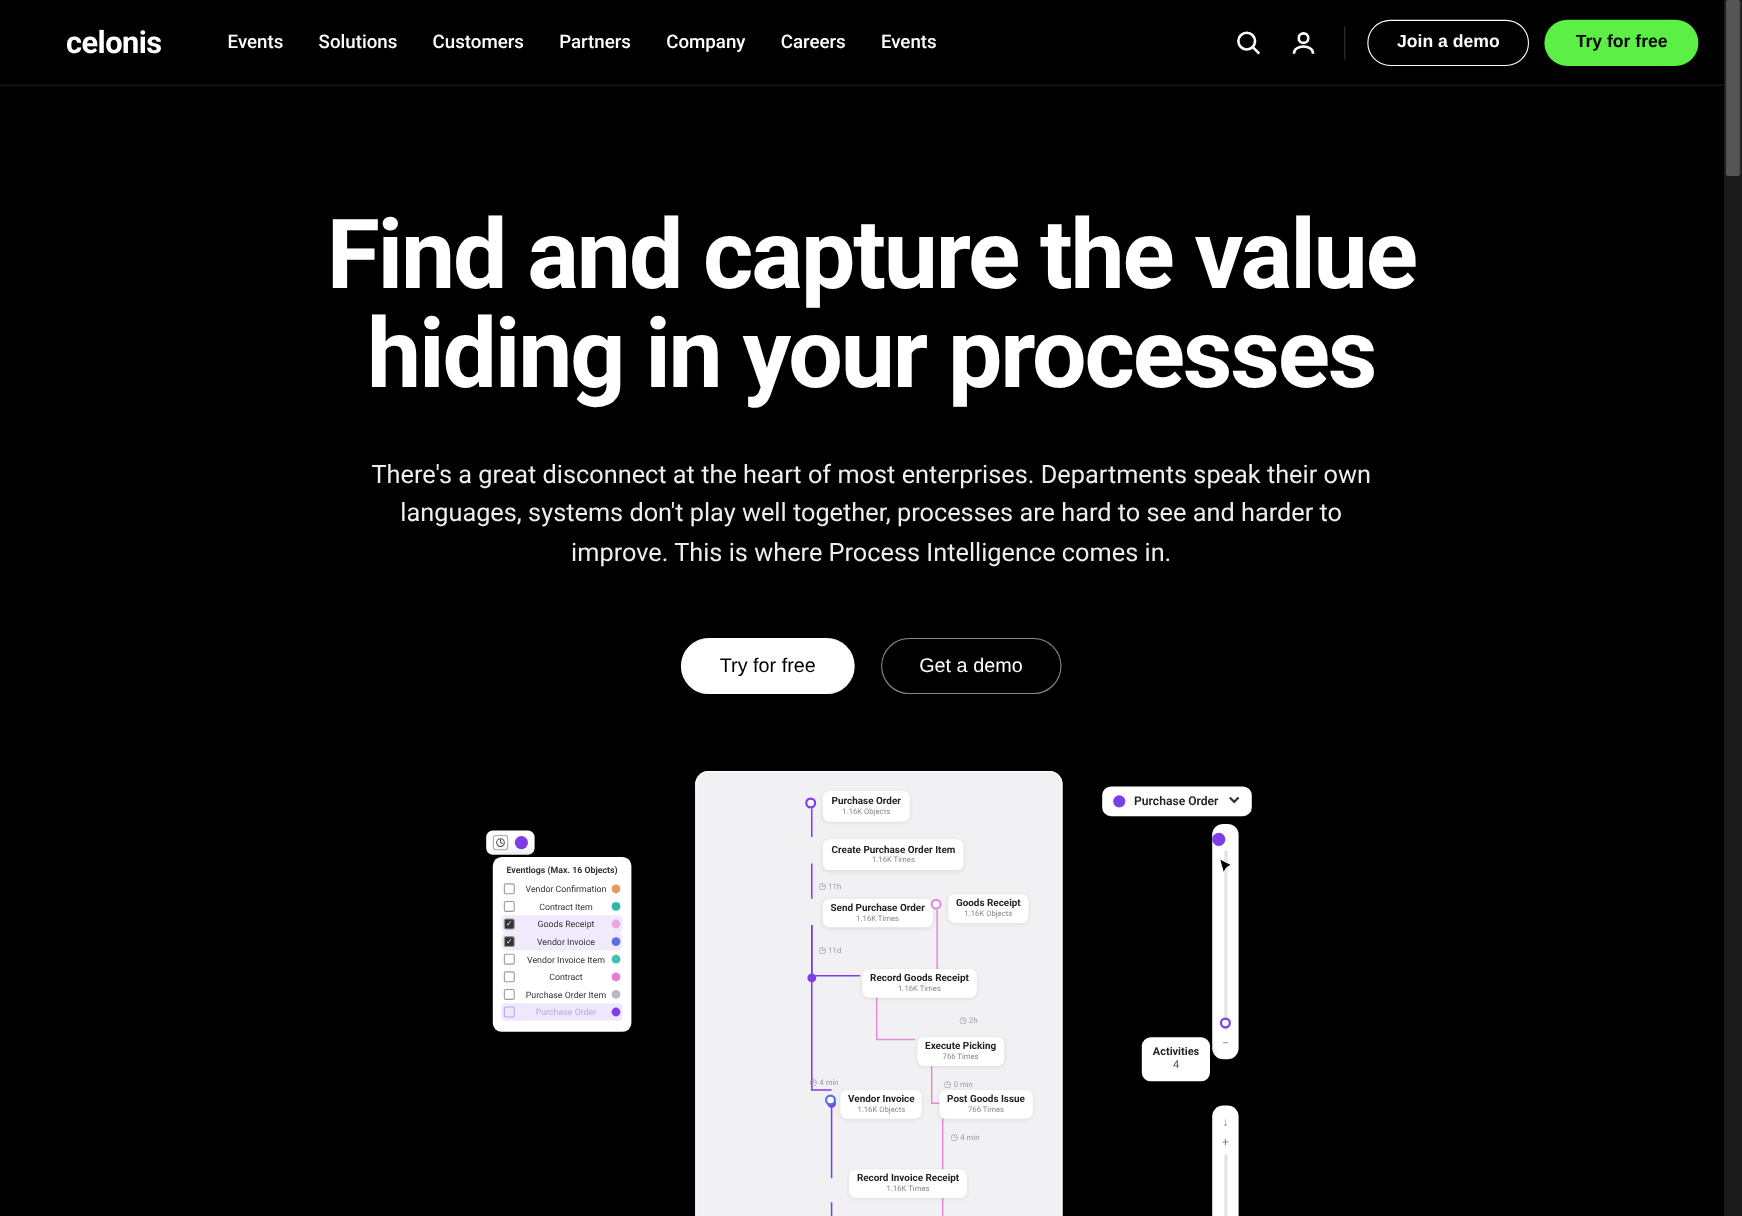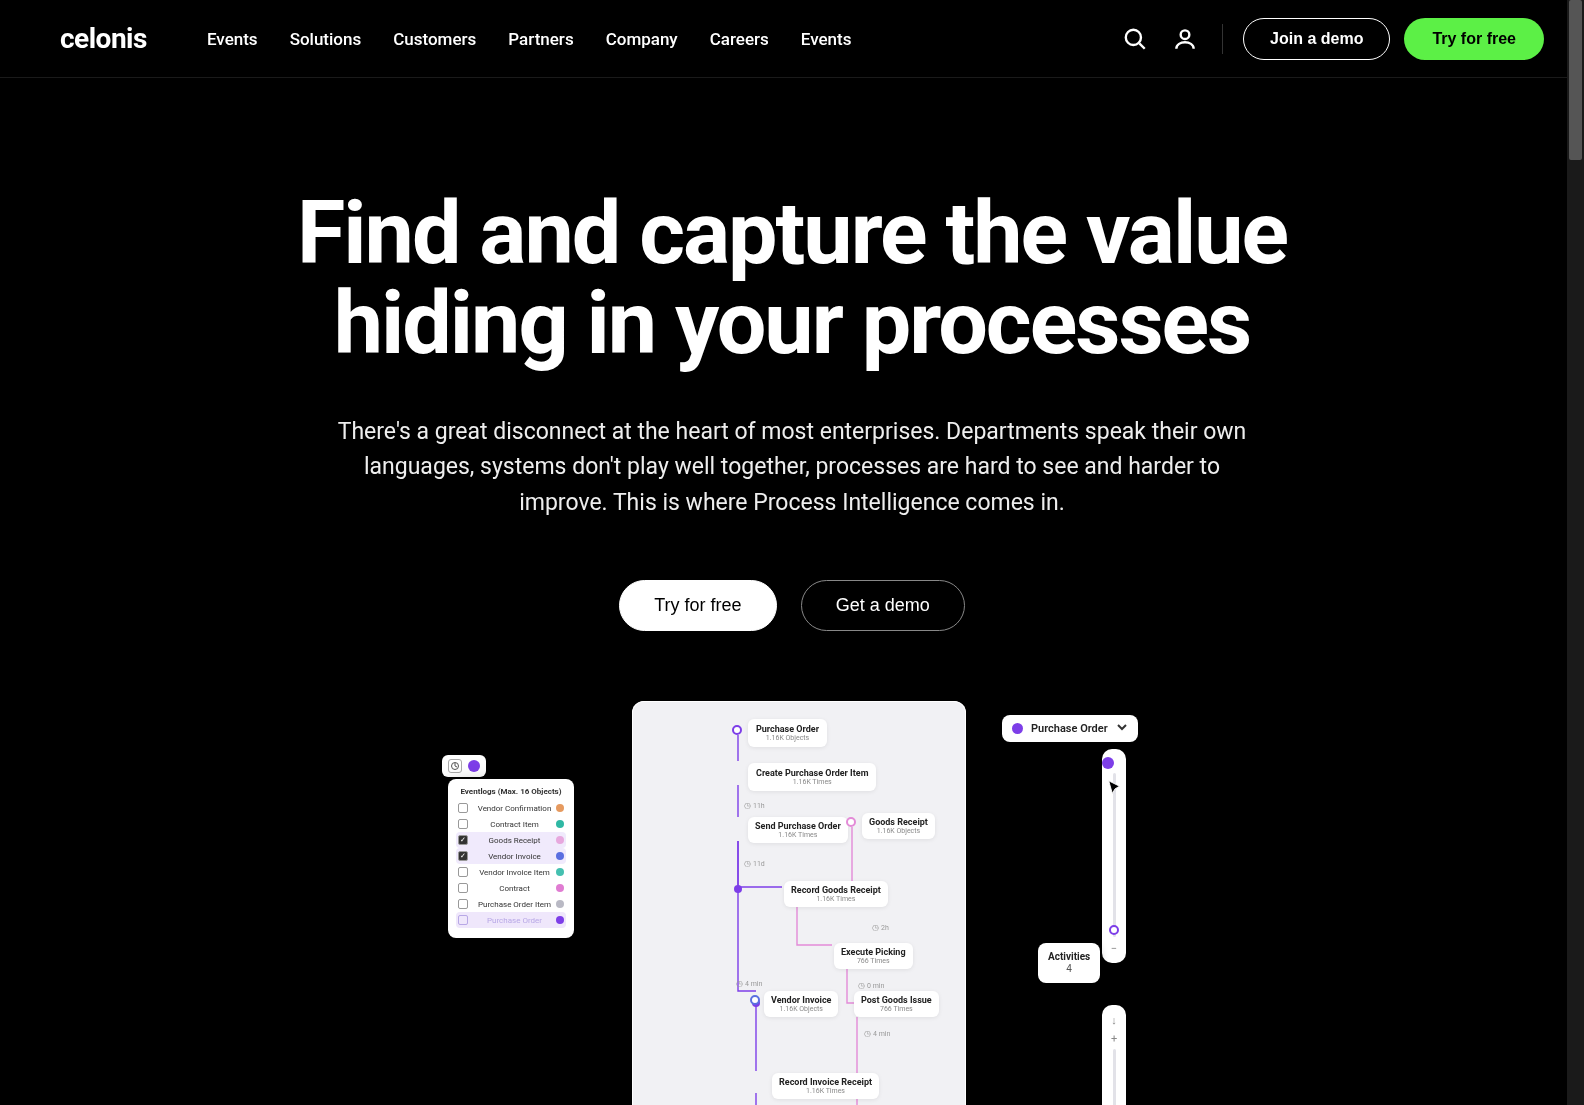--- a/index.html
+++ b/index.html
@@ -354,21 +354,21 @@
         <div class="start-dot" style="left:118px;top:294px;border-color:#5a6fe0"></div>
         <div class="node small" style="left:132px;top:290px">
           <div class="t">Vendor Invoice</div>
           <div class="s">1.16K Objects</div>
         </div>
         <div class="node small" style="left:222px;top:290px">
           <div class="t">Post Goods Issue</div>
           <div class="s">766 Times</div>
         </div>
         <div class="edge-label" style="left:206px;top:328px">4 min</div>
-        <div class="node small" style="left:140px;top:372px">
+        <div class="node small" style="left:140px;top:362px">
           <div class="t">Record Invoice Receipt</div>
           <div class="s">1.16K Times</div>
         </div>
 
       </div>
     </div>
 
     <div class="po-dd">
       <span class="pd"></span>
       <span>Purchase Order</span>

